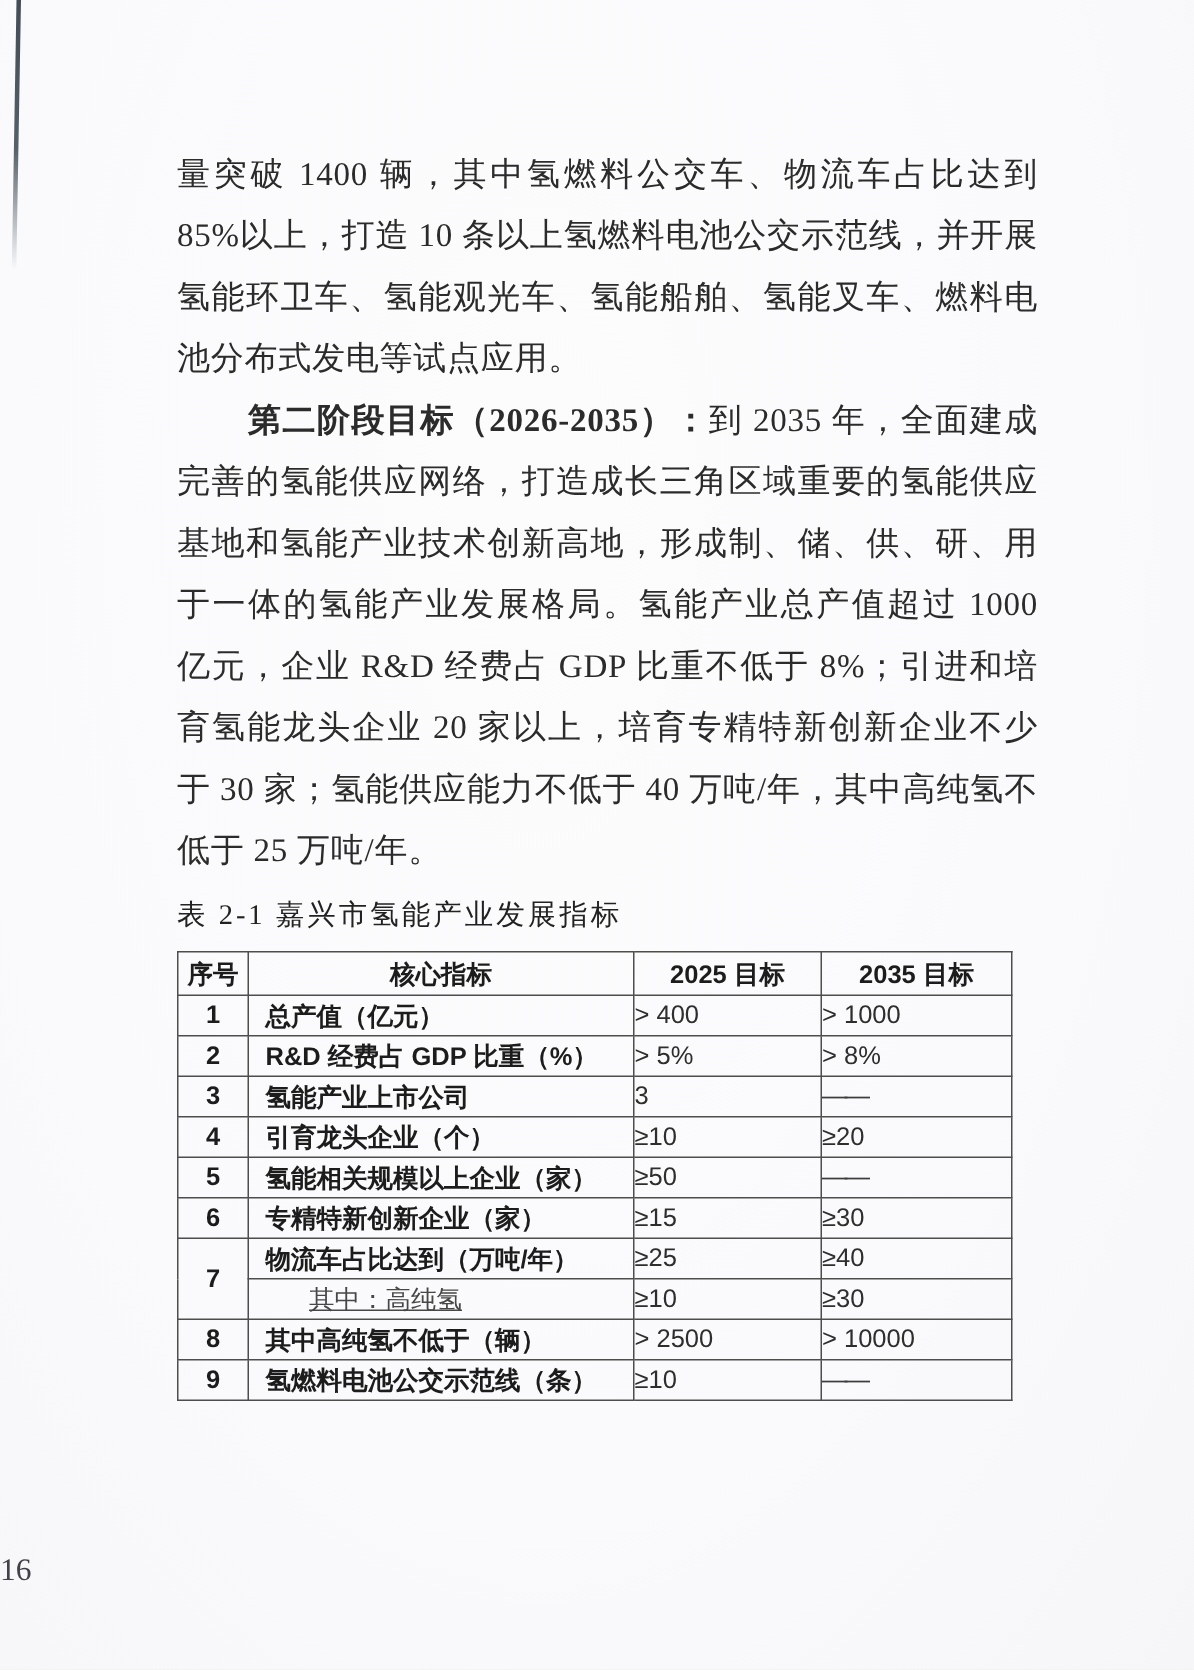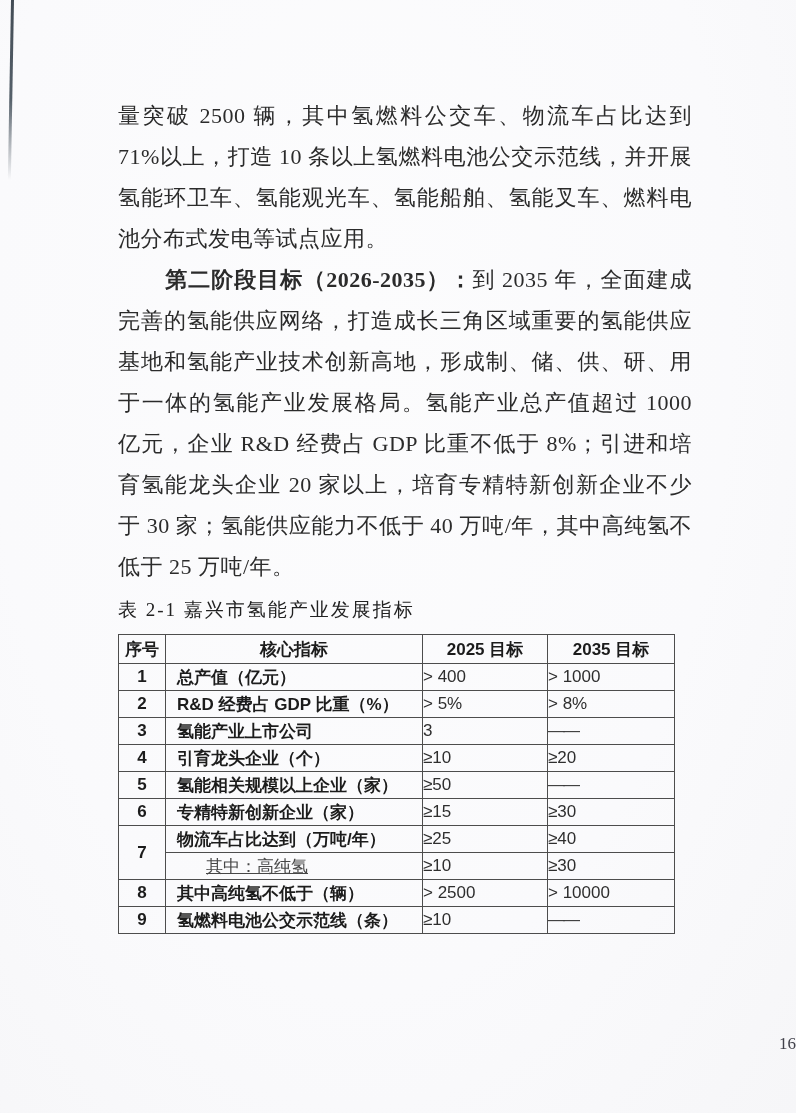--- a/index.html
+++ b/index.html
@@ -94,35 +94,34 @@
     font-size: 17px;
     font-weight: normal;
     color: #2e2e2e;
   }
   .indicator-table td.val.dash { letter-spacing: -2px; color: #3c3c3c; }
   .page-number {
     position: absolute;
     left: 0;
     right: 0;
     top: 1034px;
-    text-align: right;
-    font-size: 17px;
+    text-align: left;
+    font-size: 21px;
     color: #41414a;
-    margin-left: 44px;
   }
 </style>
 </head>
 <body>
 
 <div class="page">
   <div class="scan-line"></div>
 
   <div class="content">
     <div class="bodytext">
-      <p>量突破 2500 辆，其中氢燃料公交车、物流车占比达到 71%以上，打造 10 条以上氢燃料电池公交示范线，并开展氢能环卫车、氢能观光车、氢能船舶、氢能叉车、燃料电池分布式发电等试点应用。</p>
+      <p>量突破 1400 辆，其中氢燃料公交车、物流车占比达到 85%以上，打造 10 条以上氢燃料电池公交示范线，并开展氢能环卫车、氢能观光车、氢能船舶、氢能叉车、燃料电池分布式发电等试点应用。</p>
       <p class="para-indent"><span class="lead-bold">第二阶段目标（2026-2035）：</span><span>到 2035 年，全面建成完善的氢能供应网络，打造成长三角区域重要的氢能供应基地和氢能产业技术创新高地，形成制、储、供、研、用于一体的氢能产业发展格局。氢能产业总产值超过 1000 亿元，企业 R&amp;D 经费占 GDP 比重不低于 8%；引进和培育氢能龙头企业 20 家以上，培育专精特新创新企业不少于 30 家；氢能供应能力不低于 40 万吨/年，其中高纯氢不低于 25 万吨/年。</span></p>
     </div>
 
     <div class="table-caption">表 2-1 嘉兴市氢能产业发展指标</div>
 
     <table class="indicator-table">
       <colgroup>
         <col style="width:47px">
         <col style="width:257px">
         <col style="width:125px">

